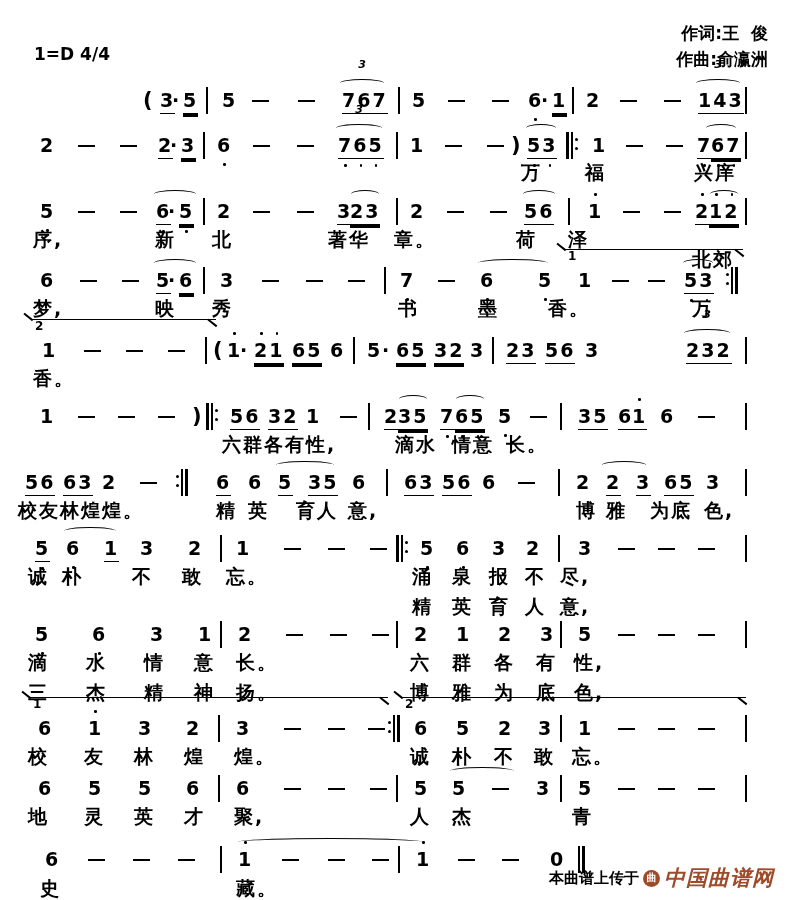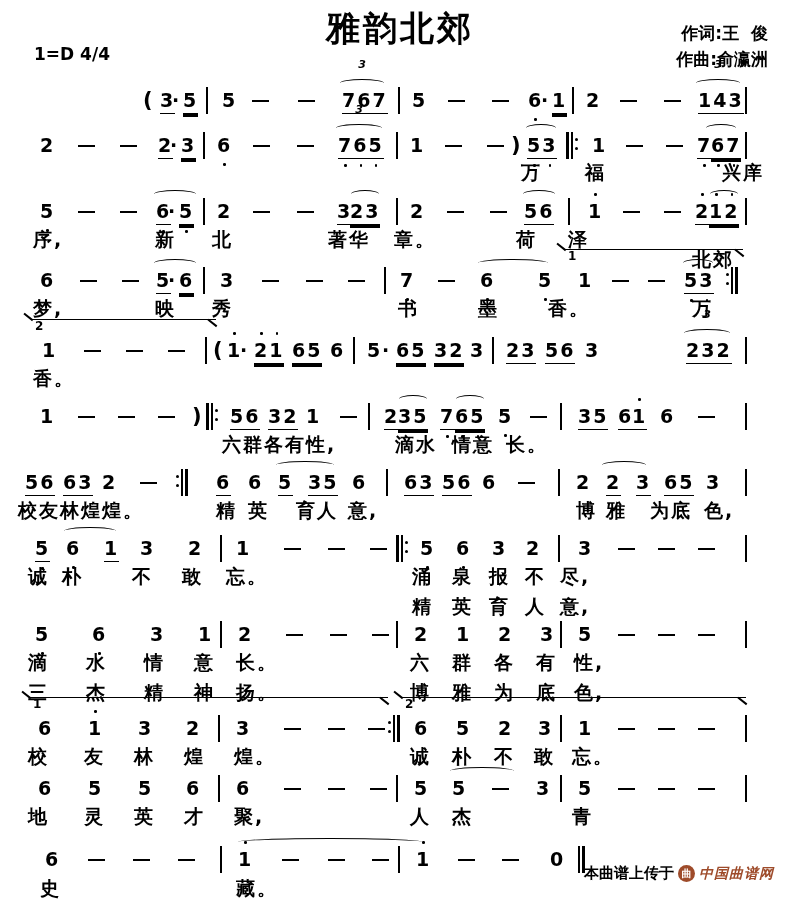--- a/index.html
+++ b/index.html
@@ -32,30 +32,29 @@
   .volta{position:absolute;top:-19px;height:12px;border-top:1.6px solid #000;}
   .volta:before{content:"";position:absolute;left:-9px;top:-4px;width:11px;height:1.6px;
         background:#000;transform:rotate(38deg);}
   .volta:after{content:"";position:absolute;right:-2px;top:2px;width:11px;height:1.6px;
         background:#000;transform:rotate(38deg);}
   .volta span{position:absolute;left:3px;top:-1px;font-size:12px;font-weight:700;}
   .lyr{position:absolute;font-size:19px;font-weight:700;letter-spacing:2px;white-space:pre;}
   .paren{font-size:21px;letter-spacing:0;}
   .footer{position:absolute;top:864px;right:26px;font-size:15px;font-weight:700;
           display:flex;align-items:center;gap:4px;}
-  .site{font-size:14px;font-weight:700;font-style:italic;letter-spacing:1px;}
+  .site{font-size:21px;font-weight:700;font-style:italic;letter-spacing:1px;}
   .logo{display:inline-flex;width:17px;height:17px;border-radius:50%;
         align-items:center;justify-content:center;color:#fff;font-size:10px;
         font-style:normal;letter-spacing:0;}
 </style>
 </head>
 <body>
 
 <div id="sheet">
-  <div class="title">雅韵北郊</div>
   <div class="keytime">1=D 4/4</div>
   <div class="credit c1">作词:王  俊</div>
   <div class="credit c2">作曲:俞瀛洲</div>
   <div id="score">
       <div class="sys" style="top: 88px;">
         <div class="note paren" style="left: 143px;">(</div>
         <div class="note u1" style="left: 160px;">3</div>
         <div class="note" style="left: 172px;">·</div>
         <div class="note u2" style="left: 183px;">5</div>
         <div class="bar" style="left: 206px;"></div>
@@ -115,21 +114,21 @@
         <div class="dash" style="left: 626px;"></div>
         <div class="dash" style="left: 666px;"></div>
         <div class="arc" style="left: 706px; width: 30px;"></div>
         <div class="note u1" style="left: 697px;">7<div class="odots odb"><i></i></div></div>
         <div class="note u2" style="left: 711px;">67<div class="odots odb"><i></i><i></i></div></div>
         <div class="bar" style="left: 745px;"></div>
       </div>
       <div class="sys" style="top: 160px;">
         <div class="lyr" style="left: 521px;">万</div>
         <div class="lyr" style="left: 585px;">福</div>
-        <div class="lyr" style="left: 694px; margin-left: 28px;">兴庠</div>
+        <div class="lyr" style="left: 694px;">兴庠</div>
       </div>
       <div class="sys" style="top: 199px;">
         <div class="note" style="left: 40px;">5<div class="odots odb"><i></i></div></div>
         <div class="dash" style="left: 78px;"></div>
         <div class="dash" style="left: 120px;"></div>
         <div class="arc" style="left: 154px; width: 42px;"></div>
         <div class="note u1" style="left: 156px;">6<div class="odots odb"><i></i></div></div>
         <div class="note" style="left: 168px;">·</div>
         <div class="note u2" style="left: 179px;">5<div class="odots odb"><i></i></div></div>
         <div class="bar" style="left: 203px;"></div>

